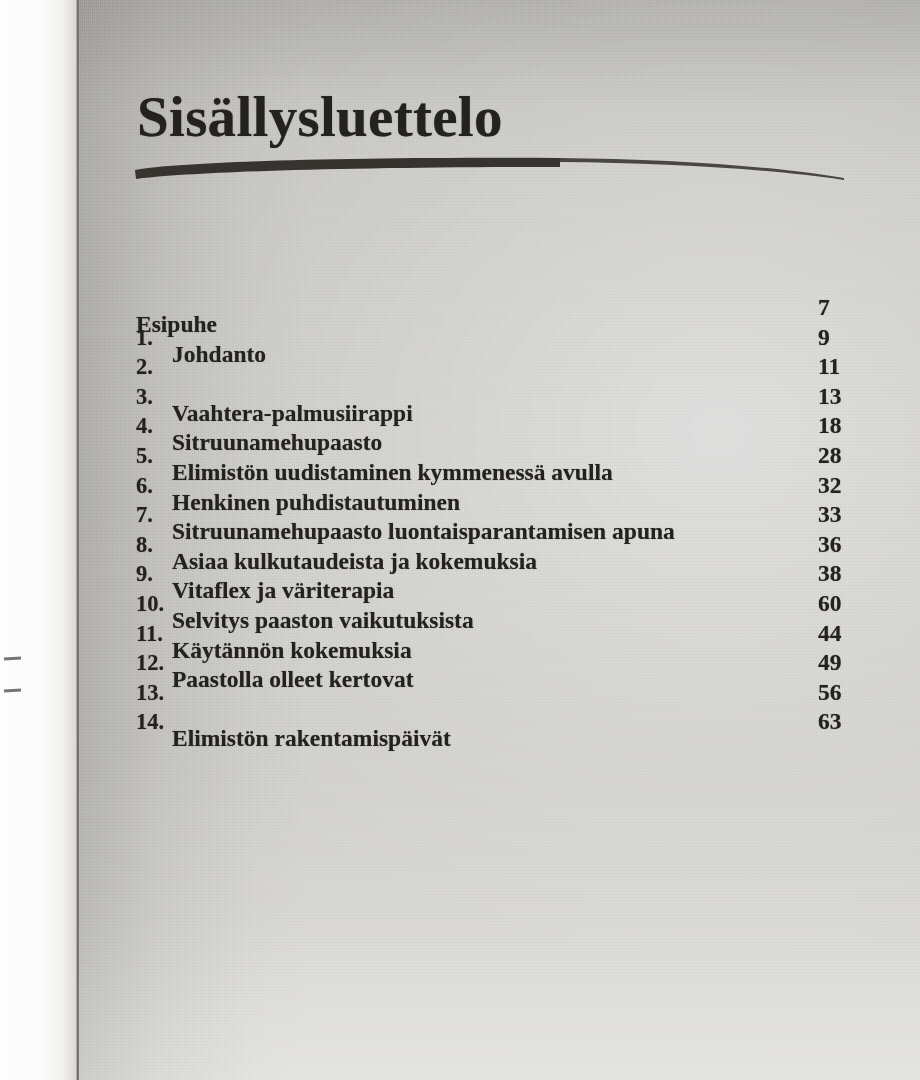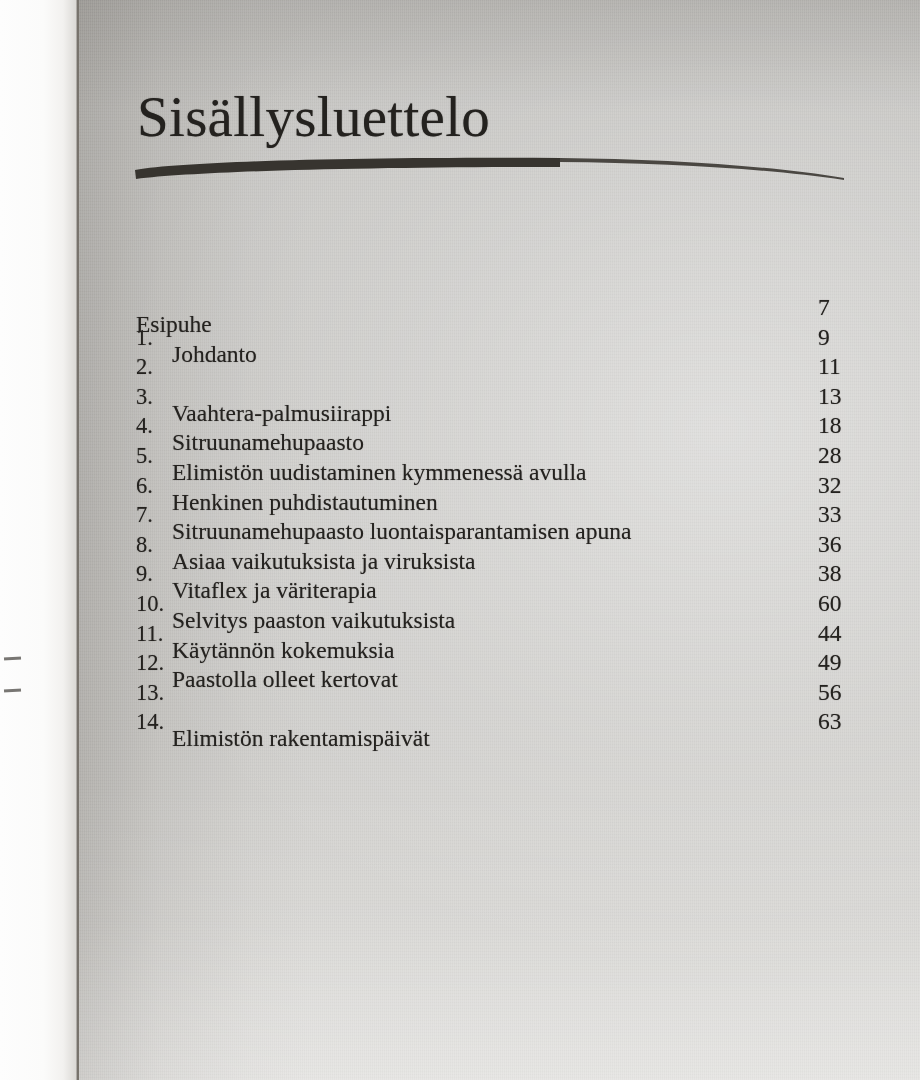--- a/index.html
+++ b/index.html
@@ -180,21 +180,21 @@
   .toc-page {
     position: absolute;
     left: 818px;
     top: 0;
     font-size: 23.5px;
     text-align: left;
     text-shadow: 0 0 1px rgba(40,38,35,0.45);
   }
 
   
-  .content { filter: blur(0.18px); }
+  .content { filter: blur(0.18px); font-weight: bold; }
 </style>
 </head>
 <body>
 
 <div id="page">
 
   <div class="left-sheet"></div>
   <div class="spine-line"></div>
   <div class="right-page"></div>
   <div class="page-shade-left"></div>
@@ -259,21 +259,21 @@
       </div>
 
       <div class="toc-row">
         <span class="toc-num">7.</span>
         <span class="toc-label"><span class="txt">Sitruunamehupaasto luontaisparantamisen apuna</span><span class="dots"></span></span>
         <span class="toc-page">33</span>
       </div>
 
       <div class="toc-row">
         <span class="toc-num">8.</span>
-        <span class="toc-label"><span class="txt">Asiaa vaikutuksista ja viruksista</span><span class="dots"></span></span>
+        <span class="toc-label"><span class="txt">Asiaa kulkutaudeista ja kokemuksia</span><span class="dots"></span></span>
         <span class="toc-page">36</span>
       </div>
 
       <div class="toc-row">
         <span class="toc-num">9.</span>
         <span class="toc-label"><span class="txt">Vitaflex ja väriterapia</span><span class="dots"></span></span>
         <span class="toc-page">38</span>
       </div>
 
       <div class="toc-row">

